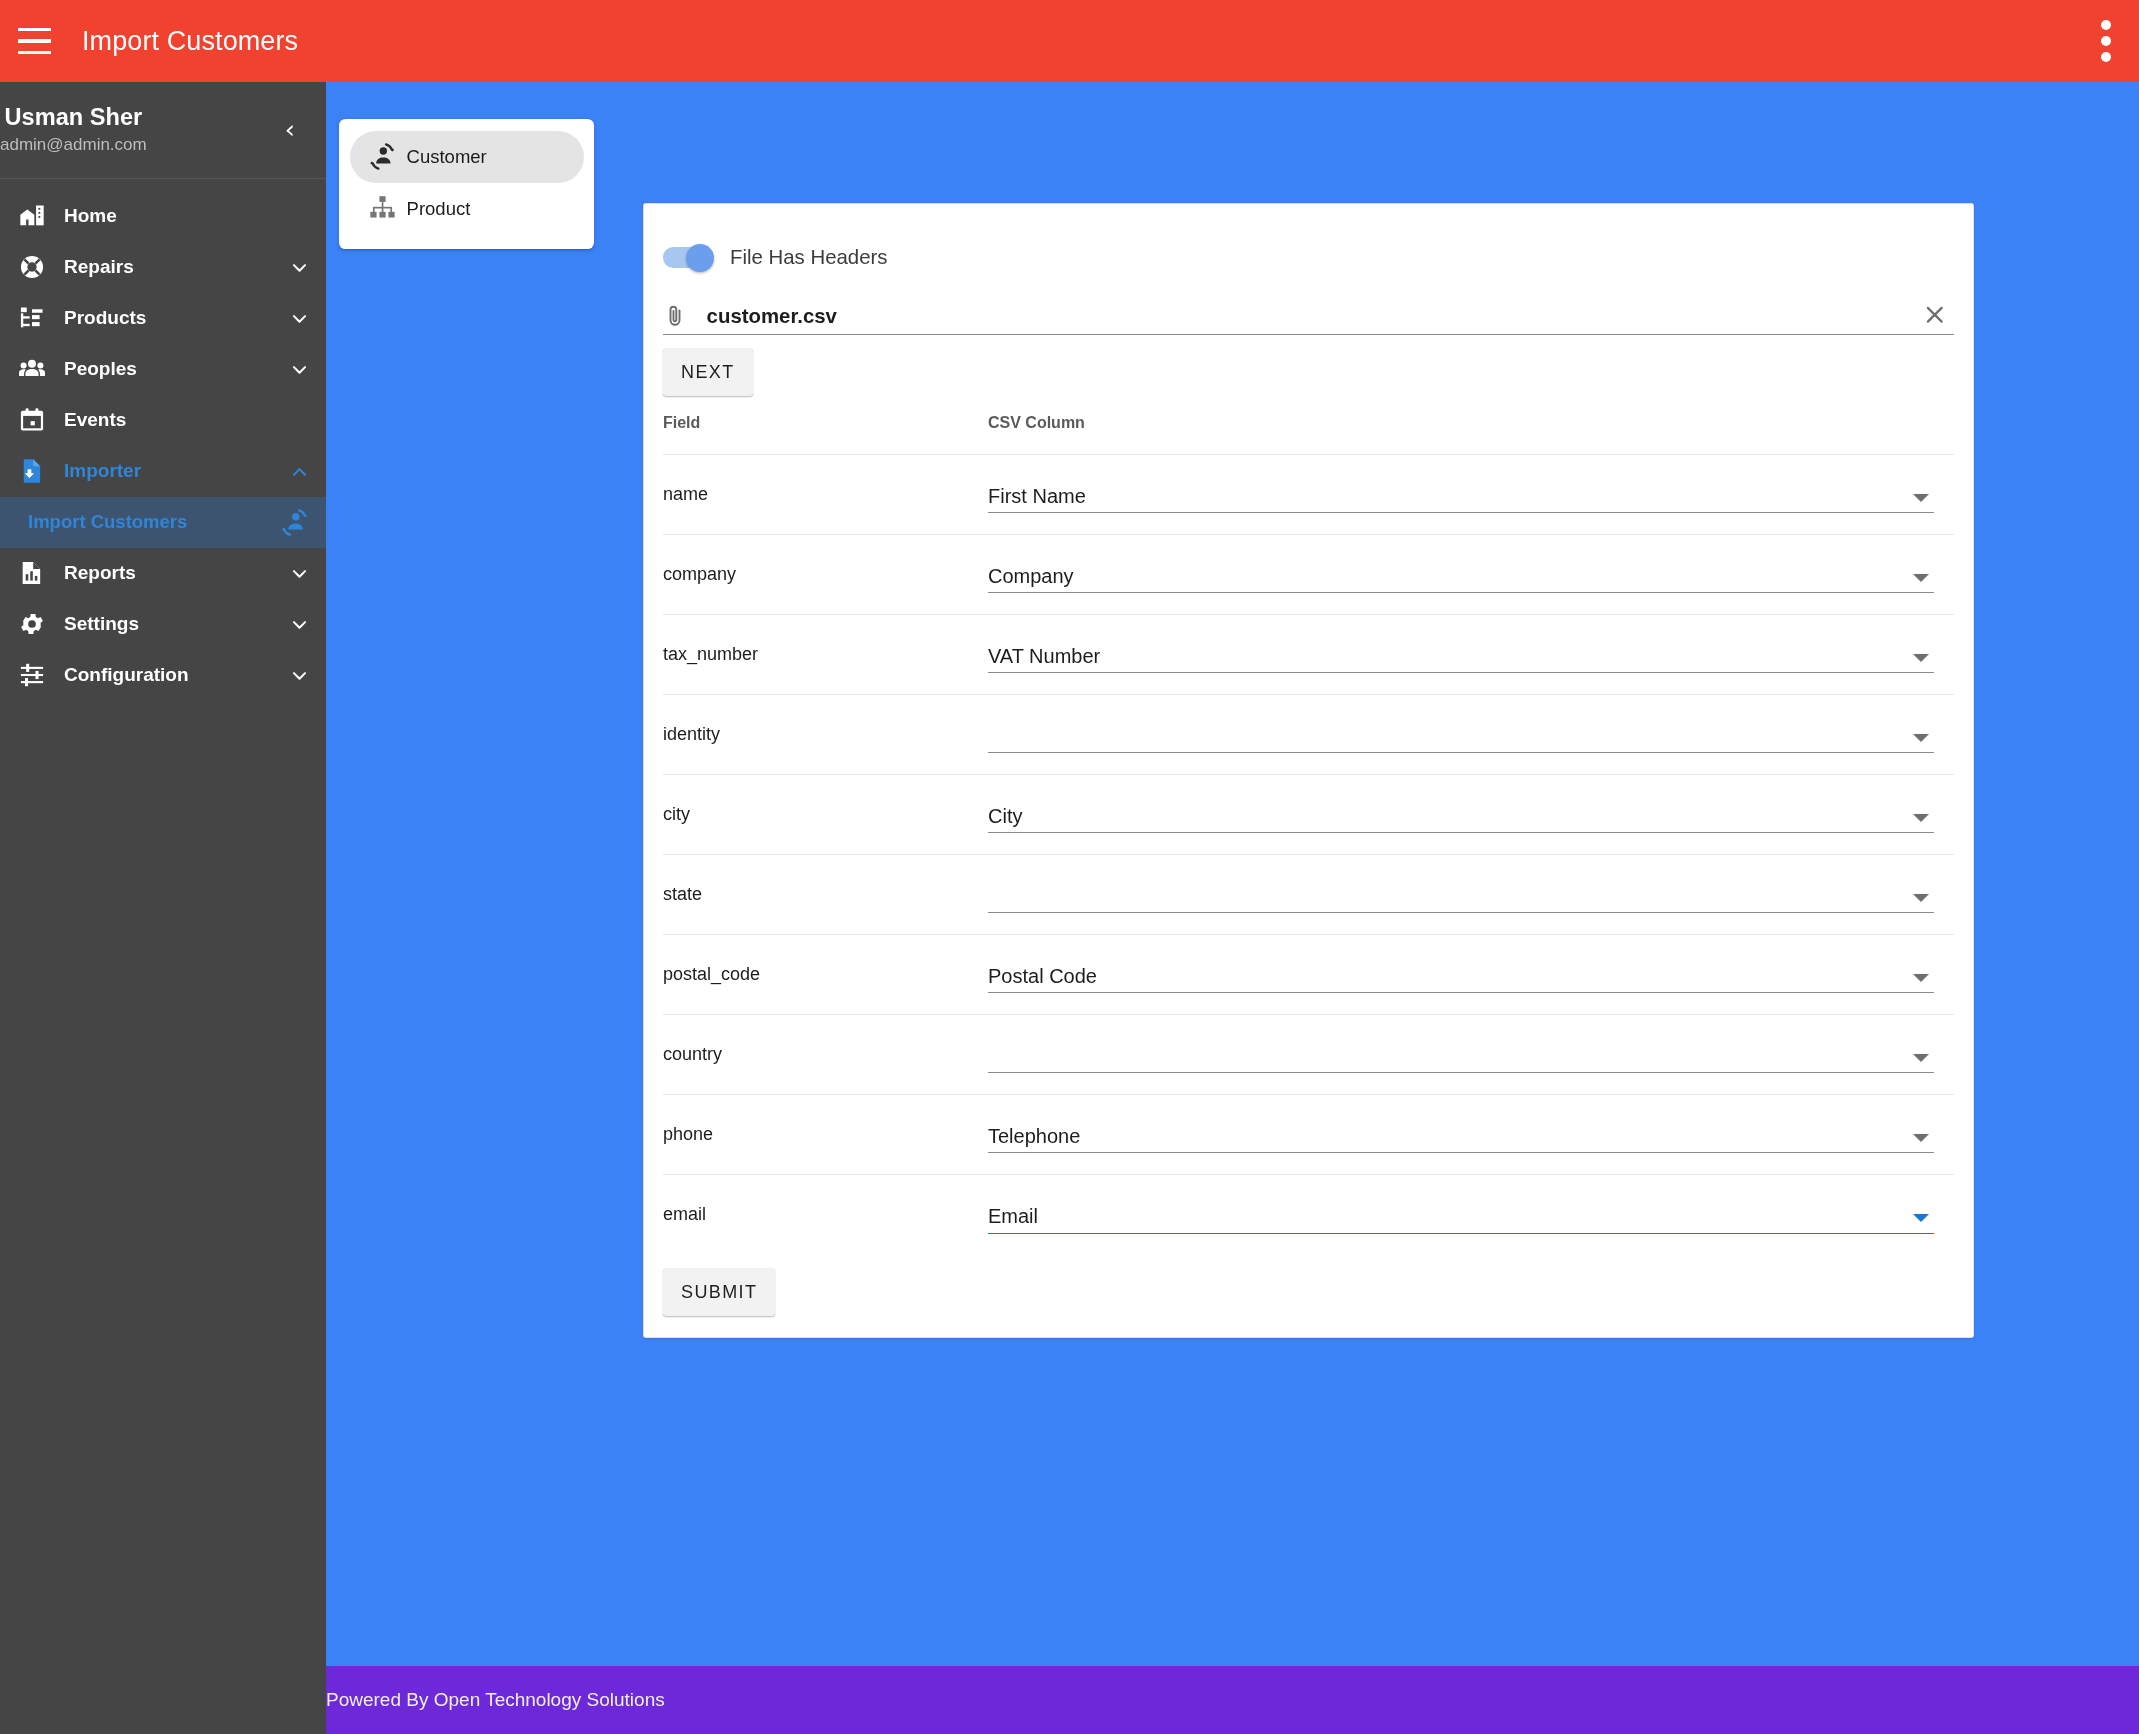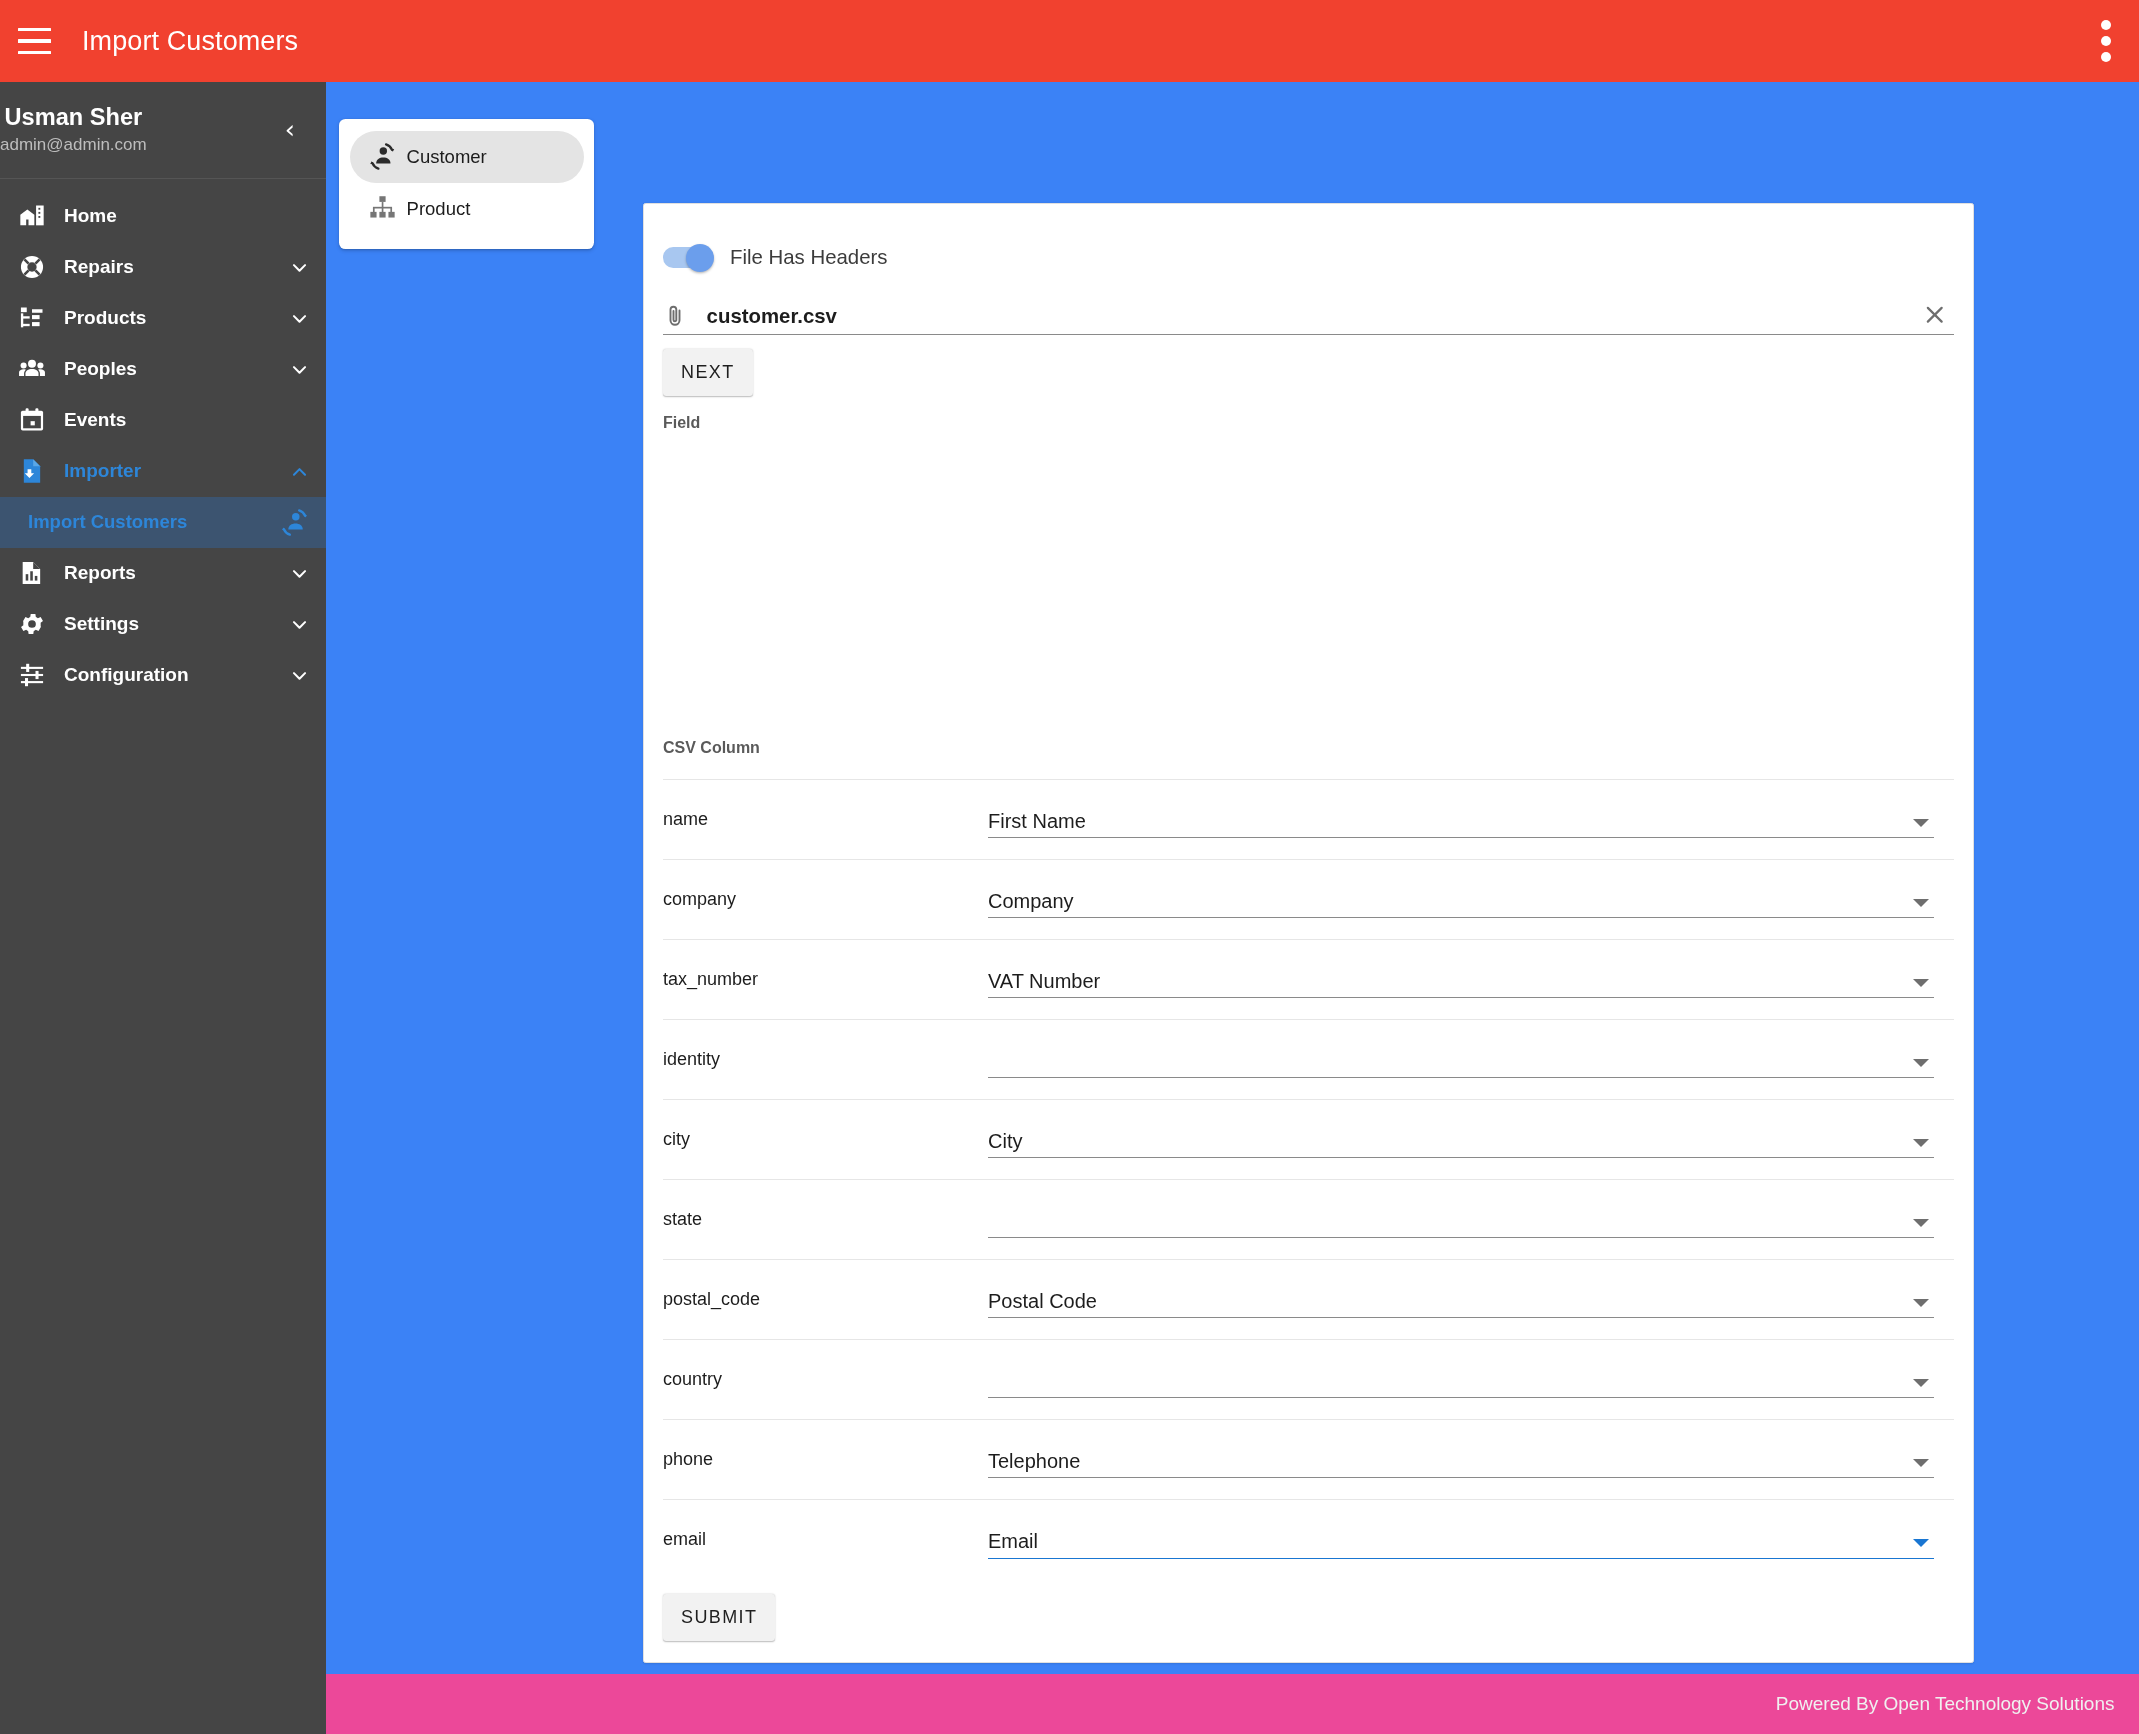--- a/index.html
+++ b/index.html
@@ -169,21 +169,20 @@
   }
   .next-wrap { margin: 14px 0 0 19px; }
   .submit-wrap { margin: 14px 0 21.7px 19px; }
 
   
   .map-table { margin: 18px 19px 0 19px; }
   .map-head {
     display:flex; align-items:flex-start;
     padding-bottom: 21.7px;
     border-bottom: 0.6px solid #e6e6e6;
-    flex-direction: column;
   }
   .col-field { flex: 0 0 325px; }
   .col-csv { flex: 1 1 auto; }
   .map-head .hcell { font-size: 16px; color:#5a5a5a; font-weight: 700; }
 
   .map-row {
     display:flex; align-items:center;
     height: 80px;
     border-bottom: 0.6px solid #e6e6e6;
   }
@@ -205,23 +204,23 @@
     border-left: 8.3px solid transparent;
     border-right: 8.3px solid transparent;
     border-top: 8.3px solid #6e6e6e;
   }
   .map-row.focused .select { border-bottom: 1.9px solid #1976D2; }
   .map-row.focused .select .arrow { border-top-color:#1976D2; }
 
   
   .footer {
     position:absolute; left: 326px; bottom: 0;
-    width: 1814px; height: 60px;
-    background: #ec4899;
-    display:flex; align-items:center; justify-content:flex-end;
+    width: 1814px; height: 68px;
+    background: #6d28d9;
+    display:flex; align-items:center; 
   }
   .footer-text { color:#f0f0f0; font-size: 19px; padding-right: 25.5px; }
 </style>
 </head>
 <body>
 
 <div class="appbar">
   <div class="hamburger">
     <span></span>
       <span></span>

